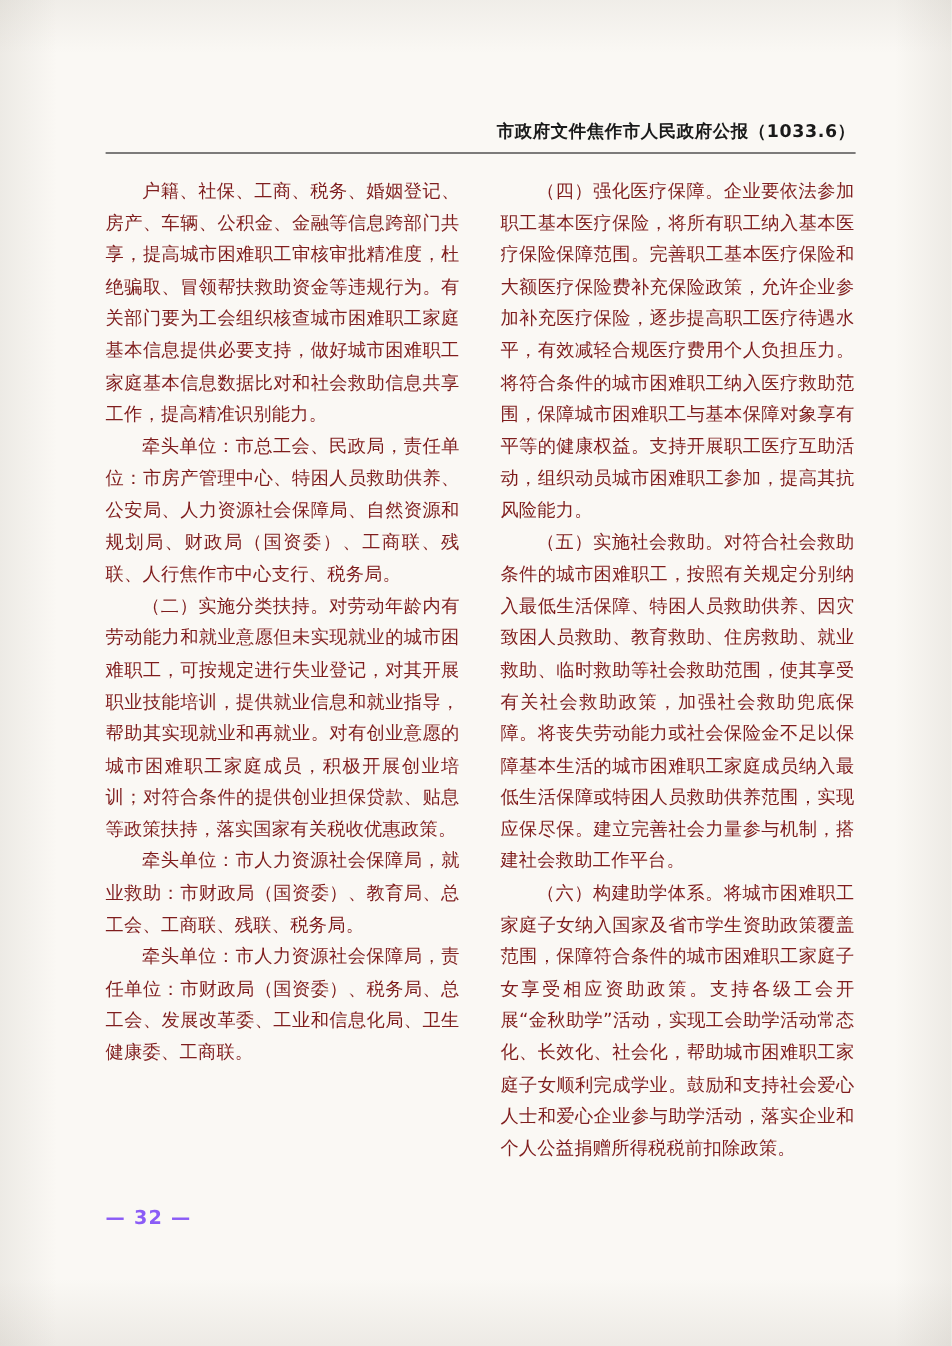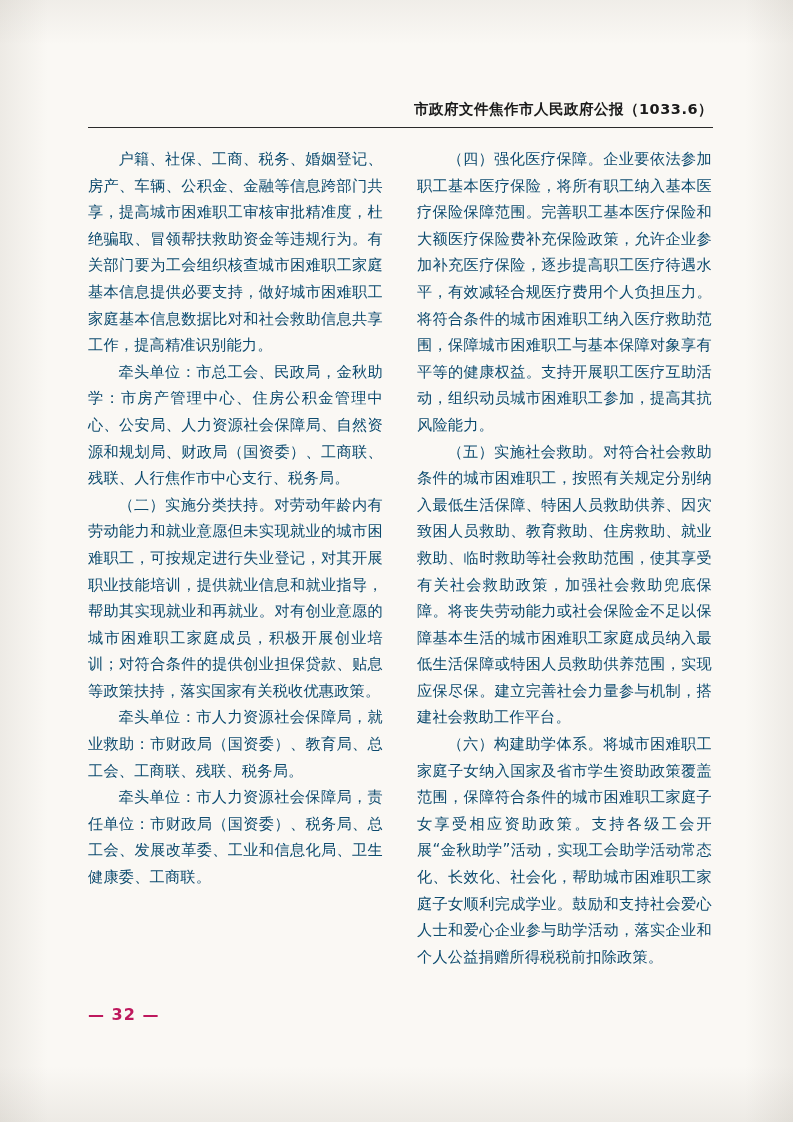--- a/index.html
+++ b/index.html
@@ -64,36 +64,36 @@
     display: flex;
     gap: 34px;
   }
   .col {
     width: 295px;
   }
   p.para {
     margin: 0;
     font-size: 15.2px;
     line-height: 26.6px;
-    color: #0c4a6e;
+    color: #7f1d1d;
     text-align: justify;
     text-justify: inter-ideograph;
     font-family: "DejaVu Sans", sans-serif;
     letter-spacing: 0.2px;
   }
   p.indent {
     text-indent: 2em;
   }
   .pagenum {
     position: absolute;
     left: 88px;
     top: 1005px;
     font-size: 16px;
     font-weight: bold;
-    color: #be185d;
+    color: #8b5cf6;
     letter-spacing: 1px;
     font-family: "DejaVu Sans", sans-serif;
   }
 </style>
 </head>
 <body>
 
 <div id="page">
 
   <div class="content">
@@ -101,21 +101,21 @@
     <div class="header">
       <div class="header-left">市政府文件</div>
       <div class="header-right">焦作市人民政府公报（1033.6）</div>
     </div>
     <div class="rule"></div>
 
     <div class="columns">
 
       <div class="col">
         <p class="para indent">户籍、社保、工商、税务、婚姻登记、房产、车辆、公积金、金融等信息跨部门共享，提高城市困难职工审核审批精准度，杜绝骗取、冒领帮扶救助资金等违规行为。有关部门要为工会组织核查城市困难职工家庭基本信息提供必要支持，做好城市困难职工家庭基本信息数据比对和社会救助信息共享工作，提高精准识别能力。</p>
-        <p class="para indent">牵头单位：市总工会、民政局，金秋助学：市房产管理中心、住房公积金管理中心、公安局、人力资源社会保障局、自然资源和规划局、财政局（国资委）、工商联、残联、人行焦作市中心支行、税务局。</p>
+        <p class="para indent">牵头单位：市总工会、民政局，责任单位：市房产管理中心、特困人员救助供养、公安局、人力资源社会保障局、自然资源和规划局、财政局（国资委）、工商联、残联、人行焦作市中心支行、税务局。</p>
         <p class="para indent">（二）实施分类扶持。对劳动年龄内有劳动能力和就业意愿但未实现就业的城市困难职工，可按规定进行失业登记，对其开展职业技能培训，提供就业信息和就业指导，帮助其实现就业和再就业。对有创业意愿的城市困难职工家庭成员，积极开展创业培训；对符合条件的提供创业担保贷款、贴息等政策扶持，落实国家有关税收优惠政策。</p>
         <p class="para indent">牵头单位：市人力资源社会保障局，就业救助：市财政局（国资委）、教育局、总工会、工商联、残联、税务局。</p>
         <p class="para indent">牵头单位：市人力资源社会保障局，责任单位：市财政局（国资委）、税务局、总工会、发展改革委、工业和信息化局、卫生健康委、工商联。</p>
       </div>
 
       <div class="col">
         <p class="para indent">（四）强化医疗保障。企业要依法参加职工基本医疗保险，将所有职工纳入基本医疗保险保障范围。完善职工基本医疗保险和大额医疗保险费补充保险政策，允许企业参加补充医疗保险，逐步提高职工医疗待遇水平，有效减轻合规医疗费用个人负担压力。将符合条件的城市困难职工纳入医疗救助范围，保障城市困难职工与基本保障对象享有平等的健康权益。支持开展职工医疗互助活动，组织动员城市困难职工参加，提高其抗风险能力。</p>
         <p class="para indent">（五）实施社会救助。对符合社会救助条件的城市困难职工，按照有关规定分别纳入最低生活保障、特困人员救助供养、因灾致困人员救助、教育救助、住房救助、就业救助、临时救助等社会救助范围，使其享受有关社会救助政策，加强社会救助兜底保障。将丧失劳动能力或社会保险金不足以保障基本生活的城市困难职工家庭成员纳入最低生活保障或特困人员救助供养范围，实现应保尽保。建立完善社会力量参与机制，搭建社会救助工作平台。</p>
         <p class="para indent">（六）构建助学体系。将城市困难职工家庭子女纳入国家及省市学生资助政策覆盖范围，保障符合条件的城市困难职工家庭子女享受相应资助政策。支持各级工会开展“金秋助学”活动，实现工会助学活动常态化、长效化、社会化，帮助城市困难职工家庭子女顺利完成学业。鼓励和支持社会爱心人士和爱心企业参与助学活动，落实企业和个人公益捐赠所得税税前扣除政策。</p>
 

